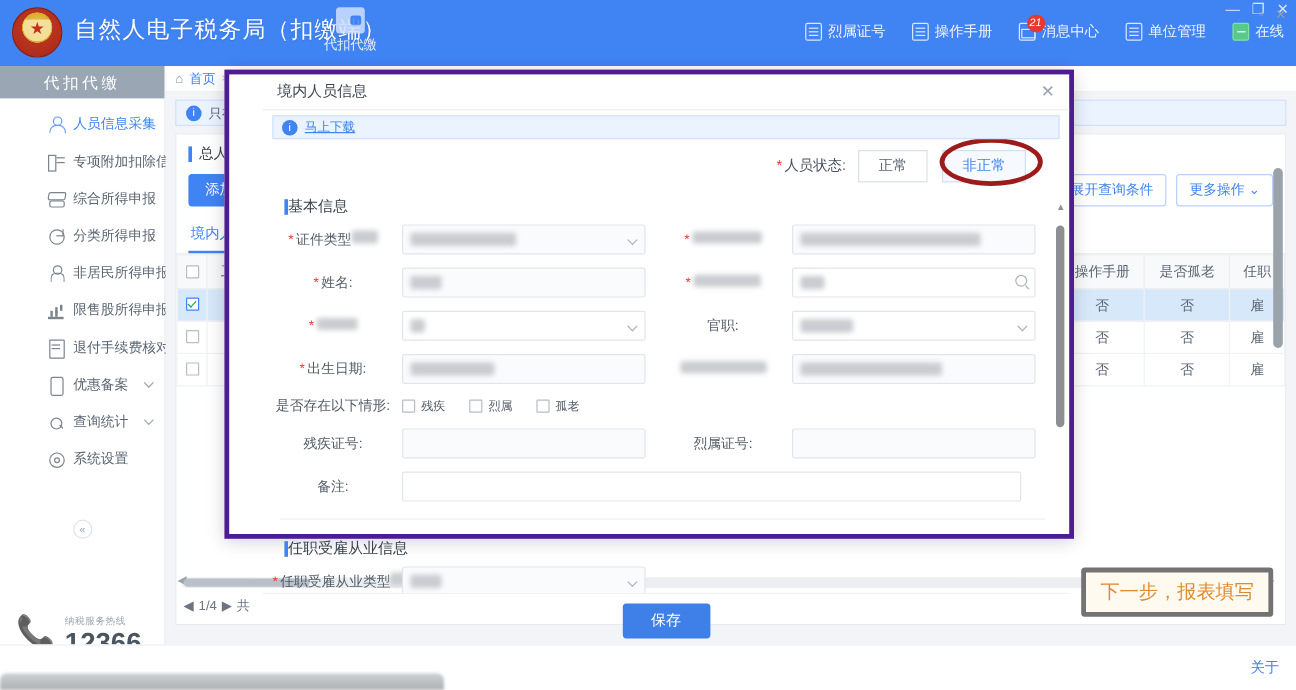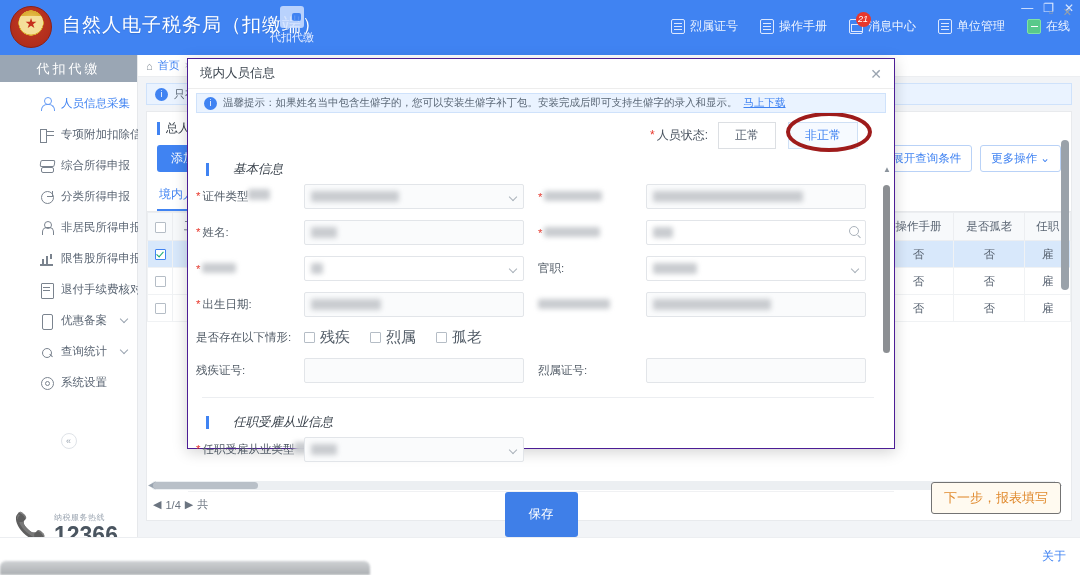--- a/index.html
+++ b/index.html
@@ -145,33 +145,33 @@
   table.grid th { background:#f7f9fb; color:#5a6573; font-weight:normal; height:28px; border:1px solid #eceef1; }
   table.grid td { height:27px; text-align:center; border:1px solid #f0f2f4; color:#5a6573; }
   table.grid tr.sel td { background:#d8e8fb; }
   .cb { width:11px;height:11px; border:1px solid #b5bdc6; background:#fff; display:inline-block; border-radius:1px; vertical-align:middle;}
   .cb.on { background:#fff; border-color:#4083f2; position:relative;}
   .cb.on:after{ content:''; position:absolute; left:2.5px; top:0px; width:3px;height:6px; border-right:1.6px solid #19a86b; border-bottom:1.6px solid #19a86b; transform:rotate(42deg);}
   .hscroll { position:absolute; left:4px; right:14px; bottom:30px; height:9px; background:#eceff2; border-radius:5px;}
   .hscroll .thumb{ position:absolute; left:2px; top:1px; width:105px; height:7px; background:#b9c0c8; border-radius:4px;}
   .hscroll .arr{ position:absolute; top:-2px; color:#9aa4b0; font-size:10px;}
   .pager { position:absolute; left:6px; bottom:8px; font-size:11px; color:#6b7480; display:flex; align-items:center; gap:4px;}
-  .btn-next { position:absolute; right:10px; bottom:6px; background:#fffaf0; color:#e08a2e; border:1px solid #737373;
-     border-radius:3px; padding:6px 12px; font-size:13px; cursor:default;}
+  .btn-next { position:absolute; right:10px; bottom:6px; background:#fffaf0; color:#e08a2e; border:4px solid #737373;
+     border-radius:3px; padding:6px 12px; font-size:16px; cursor:default;}
   .panel-vscroll{ position:absolute; right:2px; top:28px; width:8px; height:300px; }
   .panel-vscroll .thumb{ position:absolute; left:0; top:0; width:8px; height:150px; background:#9aa2aa; border-radius:4px;}
 
   
   .footer { position:absolute; left:0; right:0; bottom:0; height:38px; background:#fff; border-top:1px solid #eceef1;}
   .footer .about { position:absolute; right:14px; top:10px; font-size:12px; color:#4083f2; cursor:default;}
   .taskbar { position:absolute; left:0; bottom:0; width:370px; height:14px;
      background:linear-gradient(180deg,#c7cacd,#9ea2a6); opacity:.85; border-radius:6px 6px 0 0; filter:blur(1.2px);}
   .modal {
     position:absolute; left:187px; top:58px; width:708px; height:391px;
-    background:#fff; border:1px solid #4c1d95; box-shadow:0 3px 14px rgba(0,0,0,.18);
+    background:#fff; border:4px solid #4c1d95; box-shadow:0 3px 14px rgba(0,0,0,.18);padding-left:28px;
   }
   .modal-head { height:30px; border-bottom:1px solid #ededed; display:flex; align-items:center; padding:0 12px; }
   .modal-title { font-size:12.5px; color:#3d4650; }
   .modal-close { margin-left:auto; color:#9aa4b0; font-size:14px; cursor:default; }
   .modal-tip {
     margin:4px 8px 0; height:20px; background:#eaf3ff; border:1px solid #cfe2fb;
     display:flex; align-items:center; gap:6px; padding-left:7px; font-size:10.5px; color:#5b6877;
   }
   .modal-tip a { color:#4083f2; text-decoration:underline; }
   .modal-body { position:relative; height:378px; overflow:hidden; padding:0 14px 0 8px; }
@@ -179,41 +179,41 @@
   .req { color:#e8372c; margin-right:2px; }
   .lbl-inline { font-size:12px; color:#4a5460; }
   .seg { display:flex; }
   .seg .sb { border:1px solid #dcdfe3; padding:4px 16px; font-size:12px; color:#5a6573; background:#fff; cursor:default; }
   .seg .sb + .sb { margin-left:12px; }
   .seg .sb.act { color:#4083f2; background:#f6faff; border-color:#cfe0f5;}
   .circle-anno {
     position:absolute; right:8px; top:-1px; width:86px; height:40px; border:4px solid #9e1b1b;
     border-radius:50%; pointer-events:none;
   }
-  .sec-title { display:flex; align-items:center; gap:24px; font-size:12.5px; color:#38404a; padding:6px 0 6px 10px;font-style:italic; }
+  .sec-title { display:flex; align-items:center; gap:0; font-size:12.5px; color:#38404a; padding:6px 0 6px 10px; }
   .form { position:relative; }
   .frow { display:flex; align-items:center; margin-bottom:11px; }
   .fcell { display:flex; align-items:center; width:50%; }
-  .flabel { width:108px; text-align:left; font-size:11.5px; color:#515b66; padding-right:7px; white-space:nowrap;}
+  .flabel { width:108px; text-align:center; font-size:11.5px; color:#515b66; padding-right:7px; white-space:nowrap;}
   .finput {
     flex:1; height:25px; border:1px solid #e2e5e9; background:#fafbfc; border-radius:2px;
     display:flex; align-items:center; padding:0 6px; font-size:11.5px; color:#7a838d; position:relative;
     margin-right:14px;
   }
   .finput.white { background:#fff; }
   .finput .caret-dn { position:absolute; right:7px; top:9px; width:6px;height:6px;
      border-right:1px solid #aab2bb; border-bottom:1px solid #aab2bb; transform:rotate(45deg);}
   .finput .mag { position:absolute; right:6px; top:5px; width:10px;height:10px; border:1.2px solid #aab2bb; border-radius:50%;}
   .finput .mag:after{content:''; position:absolute; right:-3px; bottom:-2px; width:4px;height:1.2px;background:#aab2bb;transform:rotate(45deg);}
   .blur { filter:blur(2.4px); background:#c9ccd0; border-radius:2px; display:inline-block; height:11px;}
   .blur.lbl { height:10px; }
-  .checks { display:flex; align-items:center; gap:20px; font-size:15px; color:#515b66;}
+  .checks { display:flex; align-items:center; gap:20px; font-size:10px; color:#515b66;}
   .checks .ck { display:flex; align-items:center; gap:5px;}
   .divider { height:1px; background:#eceef1; margin:14px 6px 10px; }
-  .modal-foot { height:46px; border-top:1px solid #f0f1f3; display:flex; justify-content:center; }
+  .modal-foot { height:46px; border-top:1px solid #f0f1f3; display:flex; align-items:center; justify-content:center; }
   .btn-save { background:#3f7fe8; color:#fff; border:none; border-radius:3px; padding:6px 24px; font-size:12.5px; cursor:default;}
   .modal-vscroll { position:absolute; right:3px; top:60px; width:9px; height:370px; }
   .mv-arrow { position:absolute; left:1px; color:#8a939c; font-size:8px; }
   .modal-vscroll .thumb { position:absolute; left:1px; top:12px; width:7px; height:168px; background:#8c8f93; border-radius:4px;}
   .modal-mini { position:absolute; right:8px; top:6px; display:flex; gap:10px; color:#97a0a9; font-size:11px;}
 </style>
 </head>
 <body>
 
 <div id="app">
@@ -428,21 +428,20 @@
   <div class="taskbar"></div>
 
   <div class="modal">
     <div class="modal-head">
       <span class="modal-title">境内人员信息</span>
       <span class="modal-close">✕</span>
     </div>
 
     <div class="modal-tip">
       <span class="info-dot">i</span>
-      <span>温馨提示：如果姓名当中包含生僻字的，您可以安装生僻字补丁包。安装完成后即可支持生僻字的录入和显示。</span>
       <a href="#">马上下载</a>
     </div>
 
     <div class="modal-body">
 
       <div class="status-row">
         <span class="lbl-inline">
           <span class="req">*</span><span>人员状态:</span>
         </span>
         <div class="seg">
@@ -559,20 +558,26 @@
           <div class="fcell">
             <div class="flabel">残疾证号:</div>
             <div class="finput"></div>
           </div>
           <div class="fcell">
             <div class="flabel">烈属证号:</div>
             <div class="finput"></div>
           </div>
         </div>
 
+        <div class="frow">
+          <div class="fcell" style="width:100%">
+            <div class="flabel">备注:</div>
+            <div class="finput white" style="margin-right:26px"></div>
+          </div>
+        </div>
       </div>
 
       <div class="divider"></div>
 
       <div class="sec-title">
         <span class="bluebar"></span>
         <span>任职受雇从业信息</span>
       </div>
 
       <div class="form">

